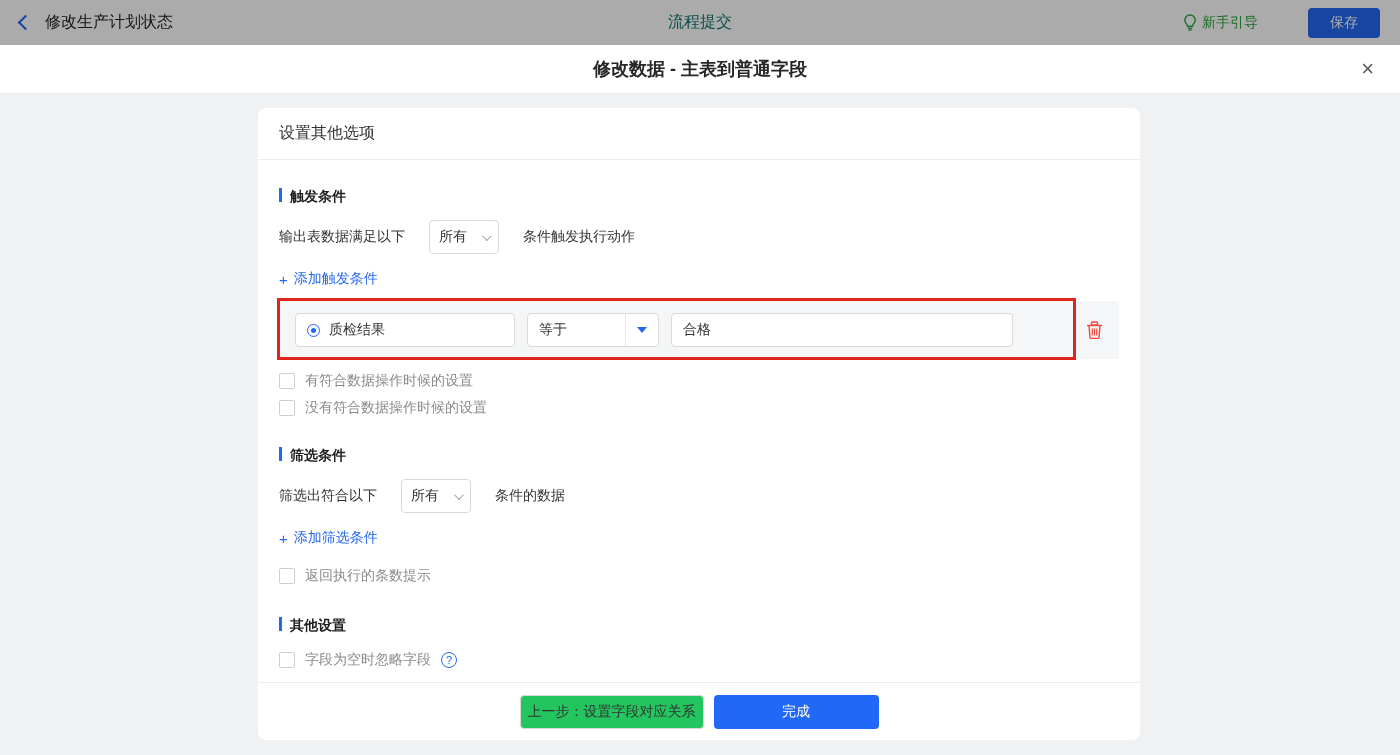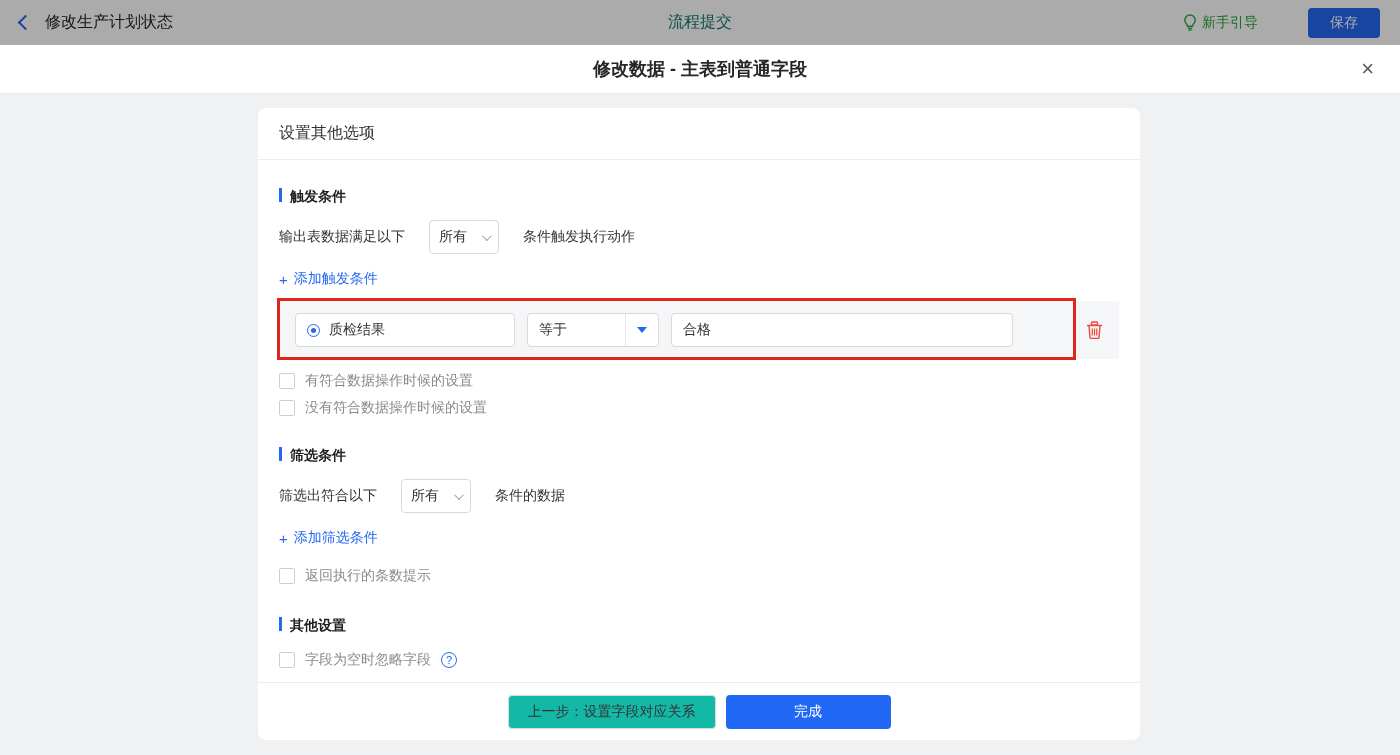--- a/index.html
+++ b/index.html
@@ -55,21 +55,21 @@
   
   .check-row { display:flex; align-items:center; gap:10px; color:#8a8a8a; cursor:pointer; width:fit-content; }
   .cb { width:16px; height:16px; border:1px solid #cfcfcf; border-radius:2px; background:#fff; flex:none; }
   .help-ic { width:16px; height:16px; border:1px solid #2468f2; border-radius:50%; color:#2468f2; font-size:11px; display:flex; align-items:center; justify-content:center; cursor:pointer; }
 
   .mt8 { margin-top:9px; } .mt13 { margin-top:13px; } .mt16 { margin-top:16px; }
   .mt20 { margin-top:20px; } .mt30 { margin-top:30px; } .mt32 { margin-top:32px; }
 
   
   .card-footer { height:58px; border-top:1px solid #ededed; display:flex; align-items:center; justify-content:center; gap:10px; }
-  .prev-btn { height:34px; background:#14b8a6; border:1px solid #d9d9d9; border-radius:4px; color:#333; font-size:14px; padding:0 19px; cursor:pointer; }
+  .prev-btn { height:34px; background:#22c55e; border:1px solid #d9d9d9; border-radius:4px; color:#333; font-size:14px; padding:0 7px; cursor:pointer; }
   .done-btn { height:34px; width:165px; background:#2068f5; border:none; border-radius:4px; color:#fff; font-size:14px; cursor:pointer; }
 </style>
 </head>
 <body>
 
 <div class="topbar">
   <div class="topbar-left">
     <span class="back-ic"></span>
     <span class="topbar-title">修改生产计划状态</span>
   </div>

